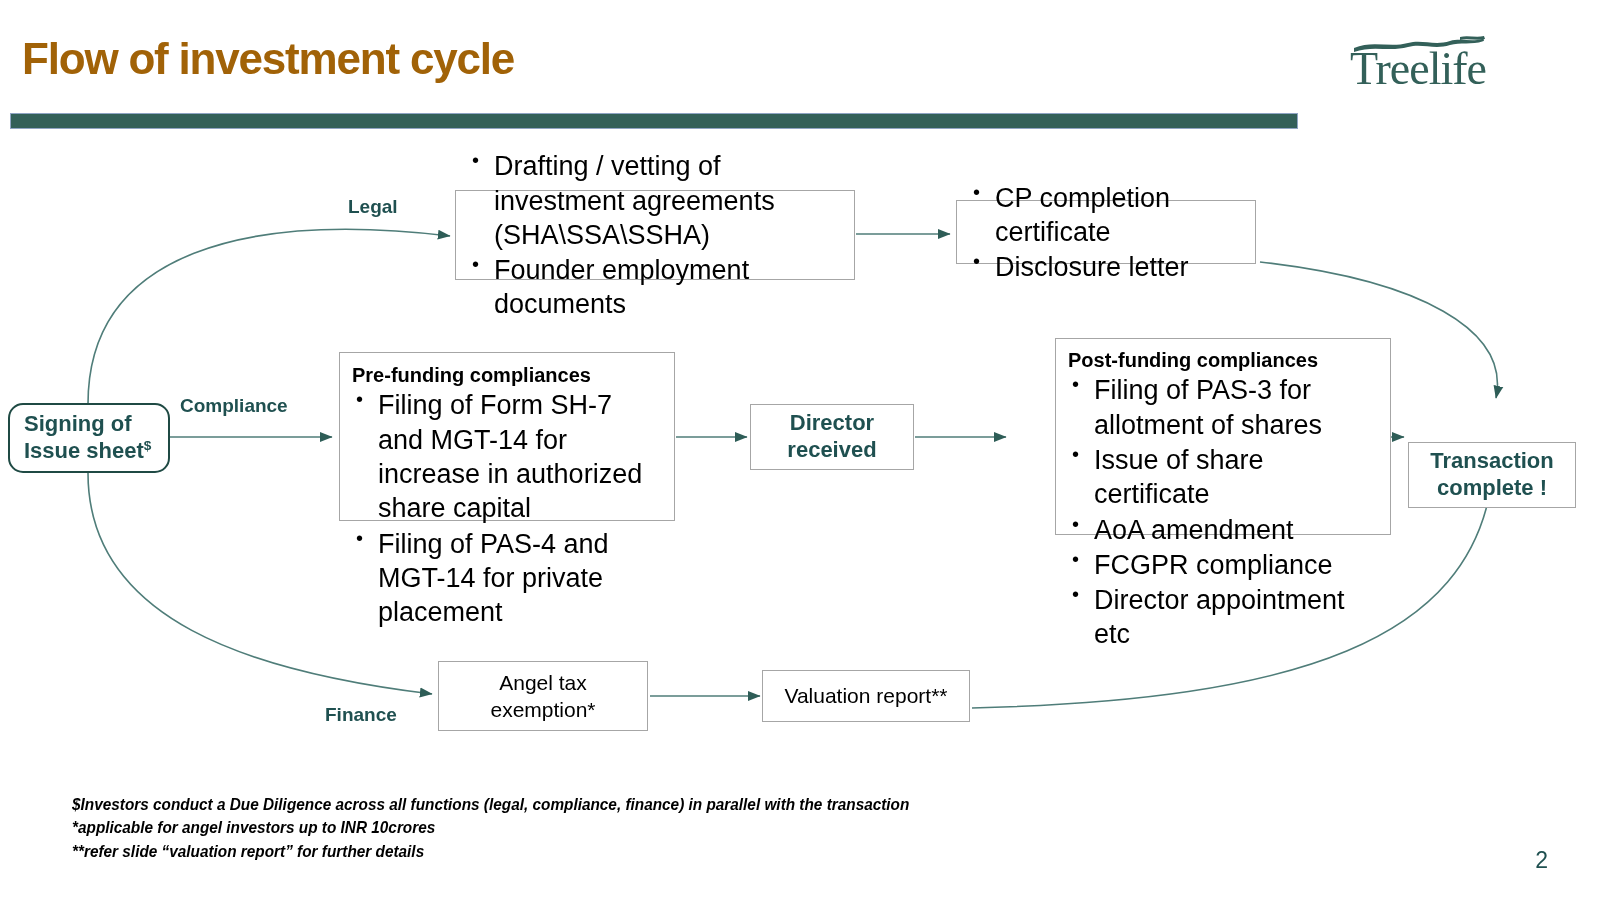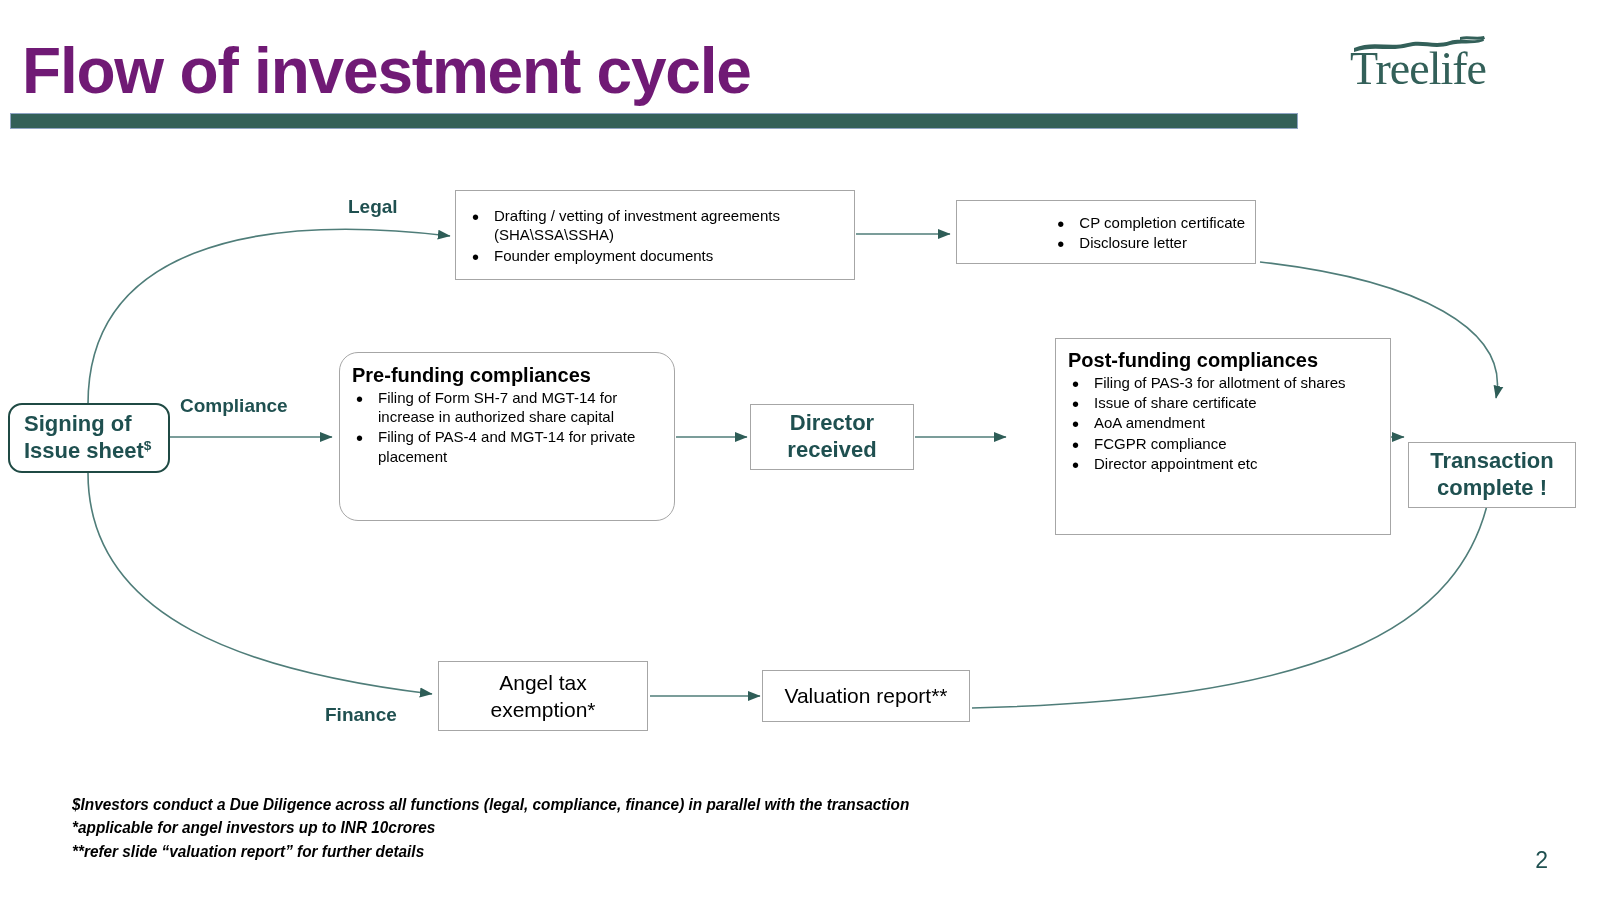--- a/index.html
+++ b/index.html
@@ -12,24 +12,24 @@
   #slide {
     position: relative;
     width: 1600px; height: 900px;
     background: #ffffff;
   }
 
   
   .title {
     position: absolute;
     left: 22px; top: 34px;
-    font-size: 64px;
+    font-size: 44px;
     font-weight: 700;
     letter-spacing: -1.2px;
-    color: #701a75;
+    color: #a16207;
     font-family: "Liberation Sans", sans-serif;
     white-space: nowrap;
   }
   .title-rule {
     position: absolute;
     left: 10px; top: 113px;
     width: 1288px; height: 16px;
     background: #336059;
     border: 1px solid #8fa4c4;
   }
@@ -64,21 +64,21 @@
   }
   .node-title {
     font-size: 20px;
     font-weight: 700;
     color: #000000;
     line-height: 1.22;
   }
   .bullets { list-style: none; }
   .bullets li {
     position: relative;
-    font-size: 15px;
+    font-size: 27px;
     color: #000000;
     line-height: 1.27;
     padding-left: 26px;
     margin-top: 1px;
   }
   .bullets li::before {
     content: "\2022";
     position: absolute;
     left: 4px; top: -1px;
     font-size: 20px;
@@ -183,42 +183,42 @@
       <path d="M1260 262 C 1420 280, 1510 330, 1496 398"></path>
 
       <path d="M972 708 C 1300 700, 1470 640, 1492 480"></path>
     </g>
   </svg>
 
   <div class="branch-label" style="left:348px; top:196px;">Legal</div>
   <div class="branch-label" style="left:180px; top:395px;">Compliance</div>
   <div class="branch-label" style="left:325px; top:704px;">Finance</div>
 
-  <div class="node rounded" style="left:8px; top:403px; width:162px; height:70px;">
+  <div class="node rounded" style="left:8px; top:403px; width:162px; height:70px;border-radius:15px;">
     <div class="teal-label" style="text-align:left; padding-left:14px;">
       <span>Signing of</span><br>
       <span>Issue sheet</span><sup class="mark">$</sup>
     </div>
   </div>
 
   <div class="node" style="left:455px; top:190px; width:400px; height:90px;">
     <ul class="bullets pad">
       <li>Drafting / vetting of investment agreements  (SHA\SSA\SSHA)</li>
       <li>Founder employment documents</li>
     </ul>
   </div>
 
   <div class="node" style="left:956px; top:200px; width:300px; height:64px;align-items:flex-end;">
     <ul class="bullets pad">
       <li>CP completion certificate</li>
       <li>Disclosure letter</li>
     </ul>
   </div>
 
-  <div class="node" style="left:339px; top:352px; width:336px; height:169px; justify-content:flex-start;border-radius:19px;">
+  <div class="node" style="left:339px; top:352px; width:336px; height:169px; justify-content:flex-start;">
     <div class="pad" style="padding-top:10px;">
       <div class="node-title">Pre-funding compliances</div>
       <ul class="bullets">
         <li>Filing of Form SH-7 and MGT-14 for increase in authorized share capital</li>
         <li>Filing of PAS-4 and MGT-14 for private placement</li>
       </ul>
     </div>
   </div>
 
   <div class="node" style="left:750px; top:404px; width:164px; height:66px;">

